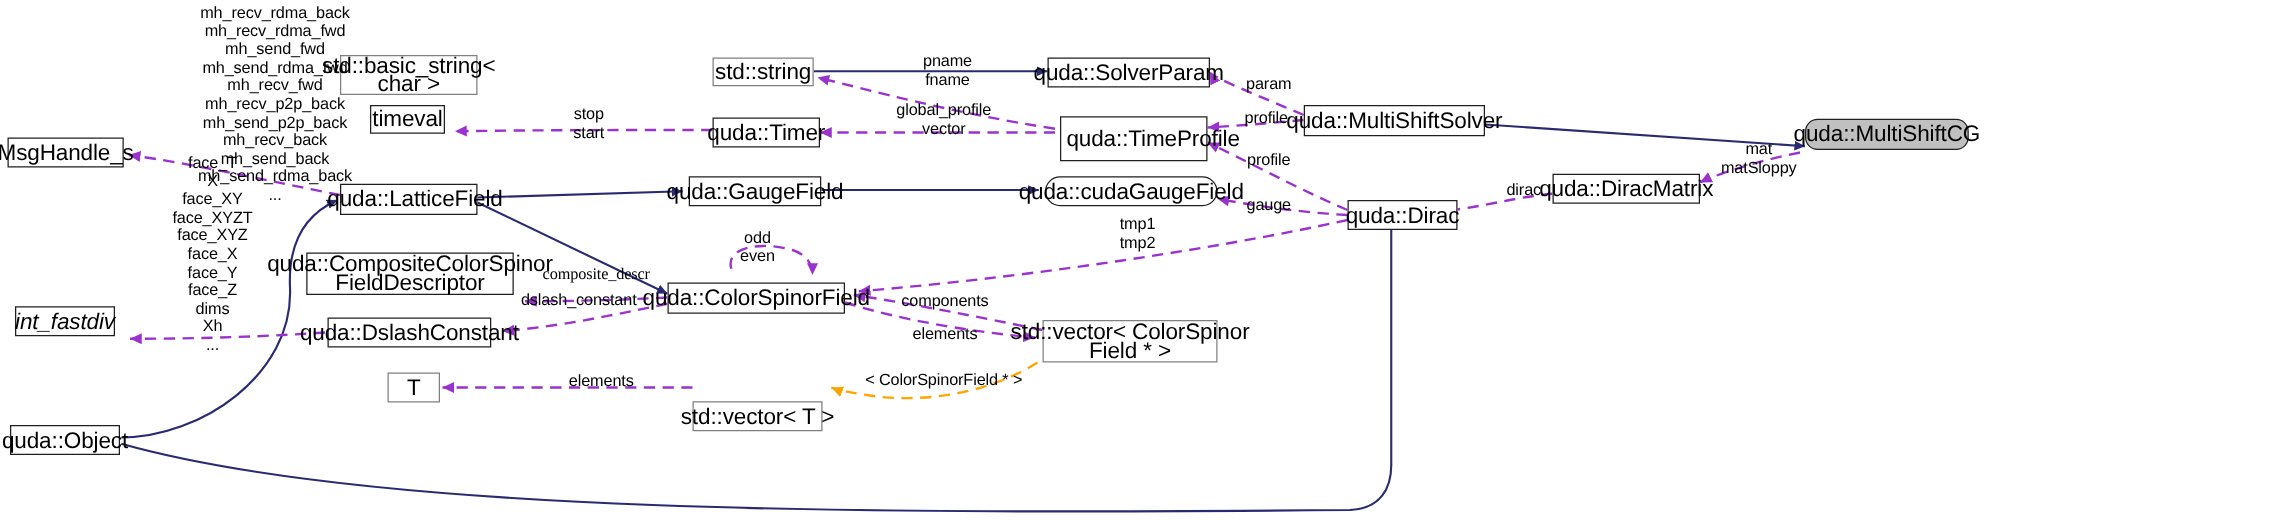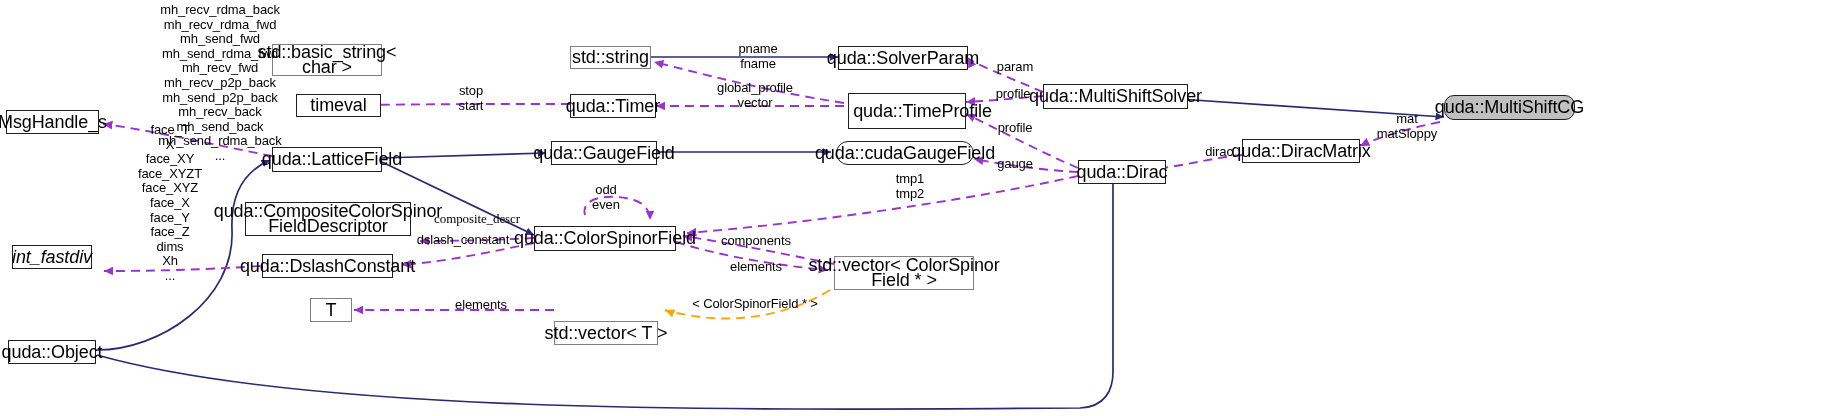--- a/index.html
+++ b/index.html
@@ -121,21 +121,21 @@
 
   <div class="node strong" style="left:6px; top:110px; width:93px; height:24px;align-items:center;">
     <span>MsgHandle_s</span>
   </div>
 
   <div class="node" style="left:272px; top:44px; width:110px; height:32px;">
     <span>std::basic_string&lt;
 char &gt;</span>
   </div>
 
-  <div class="node strong" style="left:296px; top:94px; width:85px; height:23px;">
+  <div class="node strong" style="left:296px; top:84px; width:60px; height:23px;">
     <span>timeval</span>
   </div>
 
   <div class="node" style="left:570px; top:46px; width:81px; height:23px;">
     <span>std::string</span>
   </div>
 
   <div class="node strong" style="left:570px; top:94px; width:86px; height:24px;">
     <span>quda::Timer</span>
   </div>

